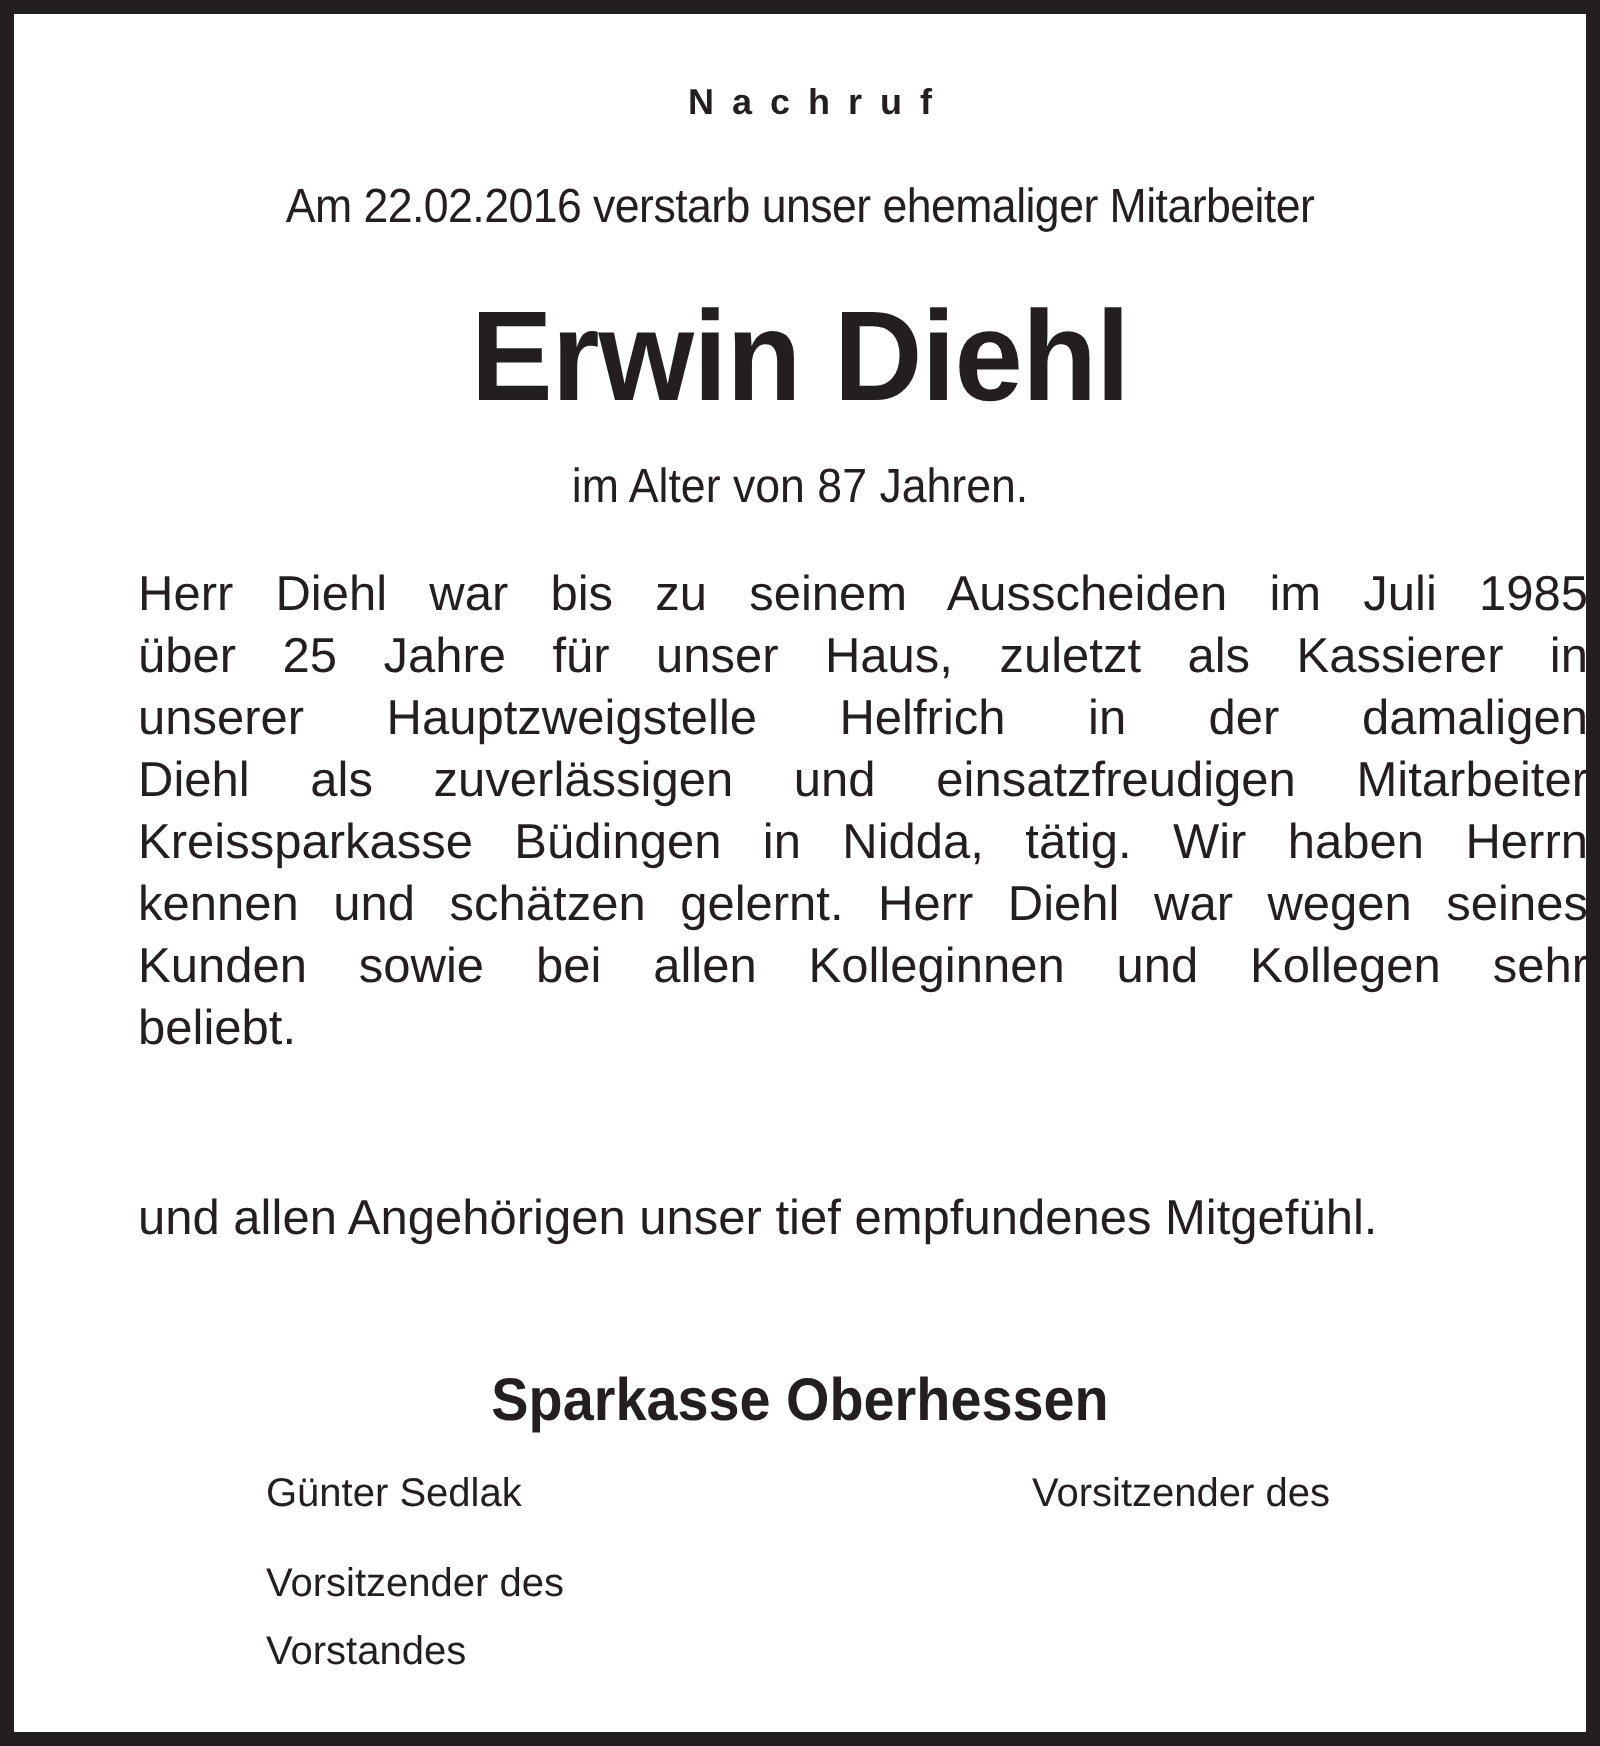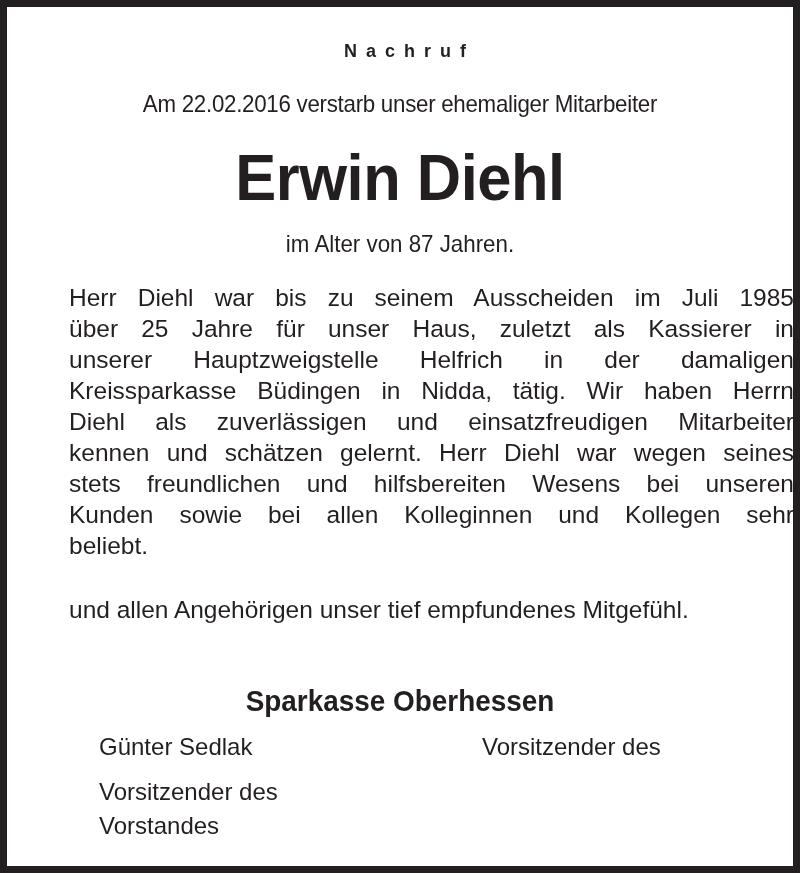--- a/index.html
+++ b/index.html
@@ -78,23 +78,24 @@
     .p1 { top: 275px; }
     .p2 { top: 587px; }
     .org {
       top: 677px;
       font-size: 30px;
       font-weight: bold;
       transform: scaleX(0.93);
     }
     .sig {
       position: absolute;
-      font-size: 24px;
+      font-size: 20px;
       line-height: 34px;
       white-space: nowrap;
+      margin-left: 34px;
     }
     .sig .sig-name { display: block; margin-bottom: 11px; }
     .sig .sig-role { display: block; }
     .sig-left { left: 92px; top: 723px; }
     .sig-right { left: 475px; top: 723px; }
   </style>
 </head>
 <body>
 
 <div class="frame">
@@ -104,24 +105,23 @@
   <div class="center intro">Am 22.02.2016 verstarb unser ehemaliger Mitarbeiter</div>
 
   <div class="center name">Erwin Diehl</div>
 
   <div class="center age">im Alter von 87 Jahren.</div>
 
   <div class="para p1">
     <span class="line">Herr Diehl war bis zu seinem Ausscheiden im Juli 1985</span>
     <span class="line">über 25 Jahre für unser Haus, zuletzt als Kassierer in</span>
     <span class="line">unserer Hauptzweigstelle Helfrich in der damaligen</span>
+    <span class="line">Diehl als zuverlässigen und einsatzfreudigen Mitarbeiter</span>
     <span class="line">Kreissparkasse Büdingen in Nidda, tätig. Wir haben Herrn</span>
-    <span class="line">Diehl als zuverlässigen und einsatzfreudigen Mitarbeiter</span>
     <span class="line">kennen und schätzen gelernt. Herr Diehl war wegen seines</span>
-    <span class="line">stets freundlichen und hilfsbereiten Wesens bei unseren</span>
     <span class="line">Kunden sowie bei allen Kolleginnen und Kollegen sehr</span>
     <span class="line last">beliebt.</span>
   </div>
 
   <div class="para p2">
     <span class="line last">und allen Angehörigen unser tief empfundenes Mitgefühl.</span>
   </div>
 
   <div class="center org">Sparkasse Oberhessen</div>
 

